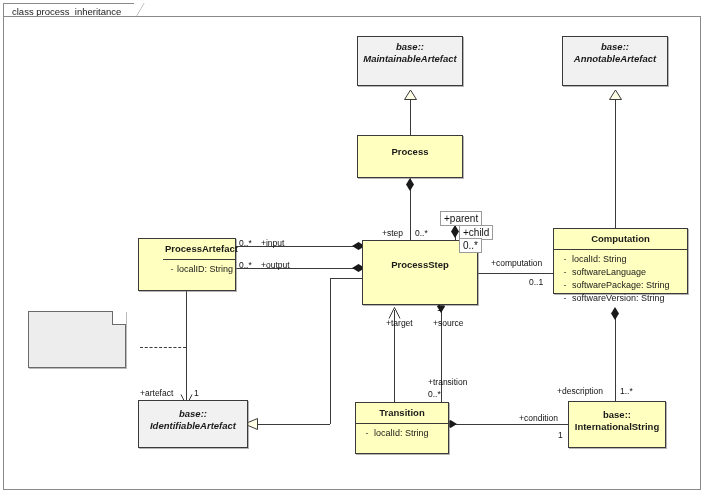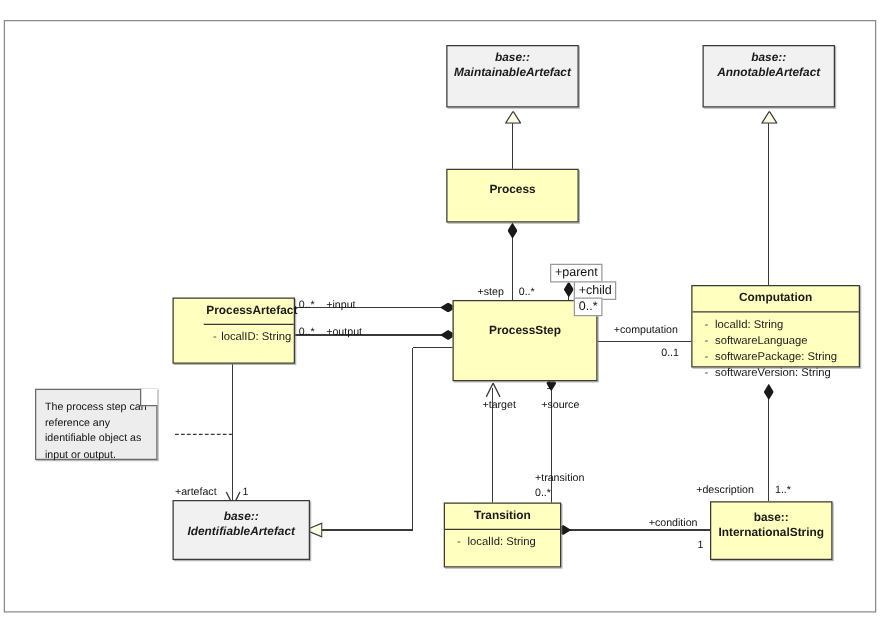--- a/index.html
+++ b/index.html
@@ -49,20 +49,28 @@
   .lab{position:absolute;font-size:8.5px;color:#111;white-space:nowrap;line-height:10px;}
   .labbox{position:absolute;font-size:10px;color:#111;white-space:nowrap;line-height:11px;
       border:1px solid #9a9a9a;background:#ffffff;padding:1px 3px;}
   .dash{position:absolute;height:0;border-top:1px dashed #3a3a3a;}
 </style>
 </head>
 <body>
 
 <div id="canvas">
 
+  <div class="tab">
+    <span>class process_inheritance</span>
+    <span class="tab-edge">
+      <svg width="11" height="18" viewBox="0 0 11 18">
+        <path d="M0,17 L10,0" stroke="#8a8a8a" stroke-width="1" fill="none"></path>
+      </svg>
+    </span>
+  </div>
   <div class="frame"></div>
 
   <svg width="706" height="495" style="position:absolute;left:0;top:0;">
     <g stroke="#3a3a3a" stroke-width="1" fill="none" shape-rendering="crispEdges">
 
       <line x1="410" y1="135" x2="410" y2="95"></line>
 
       <line x1="410" y1="240" x2="410" y2="177"></line>
 
       <line x1="615" y1="228" x2="615" y2="95"></line>
@@ -214,21 +222,20 @@
 
   <div class="cls yellow" style="left:568px;top:401px;width:98px;height:47px;">
     <div class="hdr" style="padding-top:7px;">
       <div>base::</div>
       <div>InternationalString</div>
     </div>
   </div>
 
   <div class="note" style="left:28px;top:311px;width:98px;height:57px;">
     <span class="fold"></span>
-    <span>The process step can reference any identifiable object as input or output.</span>
   </div>
 
   <div class="lab" style="left:382px;top:228px;">+step</div>
   <div class="lab" style="left:415px;top:228px;">0..*</div>
 
   <div class="labbox" style="left:440px;top:211px;">+parent</div>
   <div class="labbox" style="left:459px;top:225px;">+child</div>
   <div class="labbox" style="left:459px;top:238px;">0..*</div>
 
   <div class="lab" style="left:239px;top:238px;">0..*</div>

